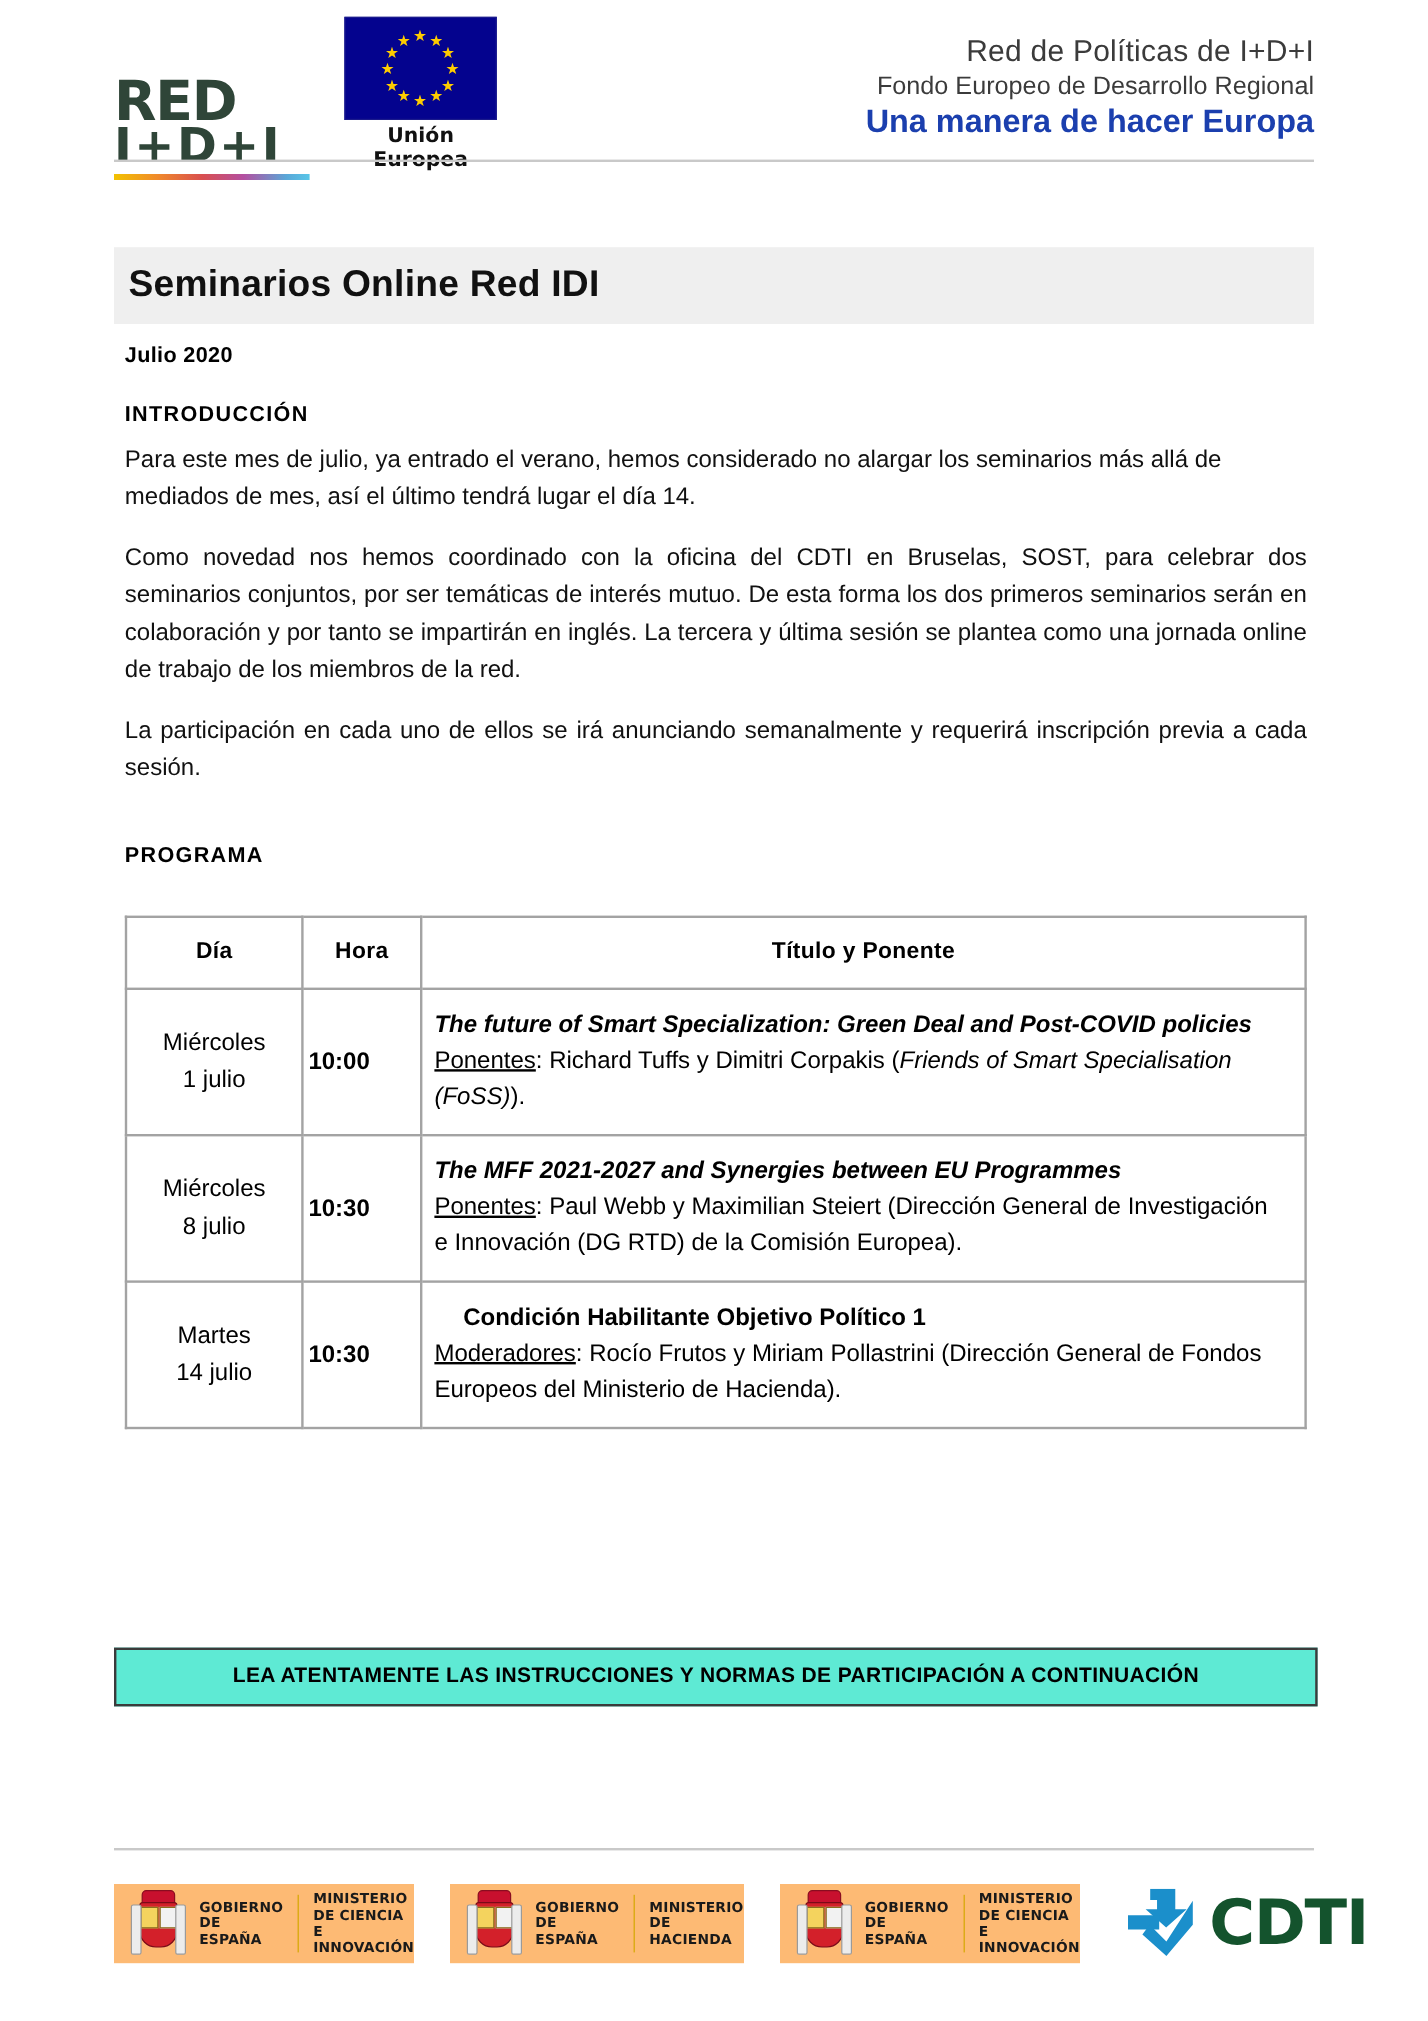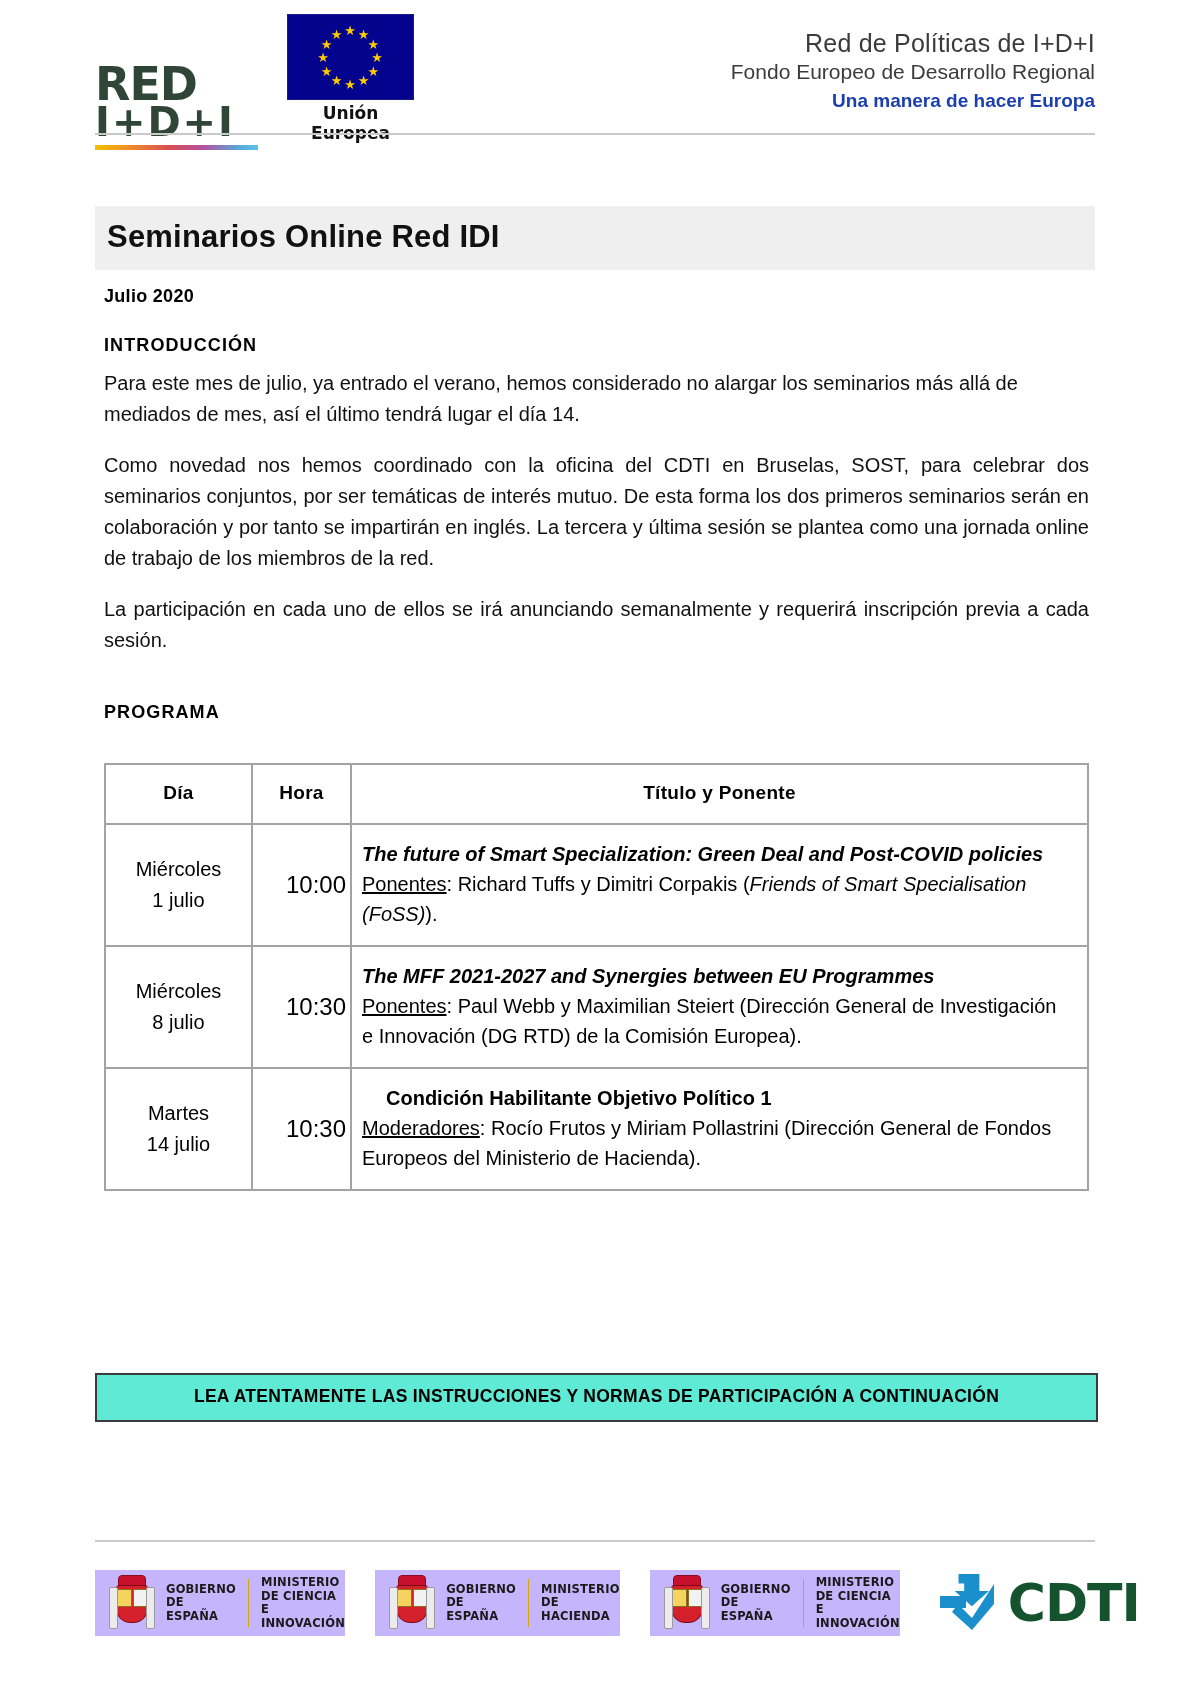--- a/index.html
+++ b/index.html
@@ -52,21 +52,21 @@
   }
   .eu-caption{
     text-align:center;width:127px;margin-top:3px;
     font-family:"DejaVu Sans", sans-serif;
     font-weight:bold;font-size:17px;color:#111;
   }
 
   .hdr-text{text-align:right;padding-top:14px;}
   .hdr-line1{font-size:25px;color:#3b3b3b;line-height:30px;letter-spacing:.2px;}
   .hdr-line2{font-size:21px;color:#3b3b3b;line-height:28px;}
-  .hdr-line3{font-size:19px;color:#1b3fae;font-weight:bold;line-height:30px;}
+  .hdr-line3{font-size:27px;color:#1b3fae;font-weight:bold;line-height:30px;}
   .hdr-rule{
     position:absolute;left:95px;right:95px;top:133px;height:2px;
     background:#c9c9c9;
   }
 
   
   .content{position:absolute;left:95px;top:206px;width:1000px;}
 
   .doc-title{
     background:#efefef;
@@ -104,21 +104,21 @@
     padding:17px 6px 19px 6px;letter-spacing:.3px;
   }
   col.c-dia{width:147px;}
   col.c-hora{width:99px;}
   col.c-tit{width:737px;}
 
   td.dia{
     font-size:20px;text-align:center;line-height:31px;padding:10px 4px;
   }
   td.hora{
-    font-size:24px;text-align:right;padding:10px 4px;
+    font-size:20px;text-align:left;padding:10px 4px;font-weight:bold;
   }
   td.titulo{
     font-size:20px;line-height:30px;padding:14px 14px 16px 10px;
     text-align:left;
   }
   .t-bold-italic{font-weight:bold;font-style:italic;}
   .t-bold{font-weight:bold;margin-left:24px;}
   .t-italic{font-style:italic;}
   .t-underline{text-decoration:underline;}
 
@@ -133,21 +133,21 @@
   
   .footer{position:absolute;left:0;top:1540px;width:1190px;}
   .footer-rule{
     position:absolute;left:95px;top:0;width:1000px;height:2px;background:#c9c9c9;
   }
   .footer-logos{
     position:absolute;left:95px;top:28px;width:1000px;height:70px;
     display:flex;align-items:center;gap:30px;
   }
   .gob-logo{
-    height:66px;background:#c4b5fd;display:flex;align-items:center;
+    height:66px;background:#fdba74;display:flex;align-items:center;
     position:relative;
   }
   .gob-logo.w1{width:258px;}
   .gob-logo.w2{width:245px;}
   .gob-logo.w3{width:258px;}
   .shield{
     width:48px;height:56px;margin-left:13px;flex:none;position:relative;
   }
   .shield .crown{
     position:absolute;left:50%;top:0;transform:translateX(-50%);

